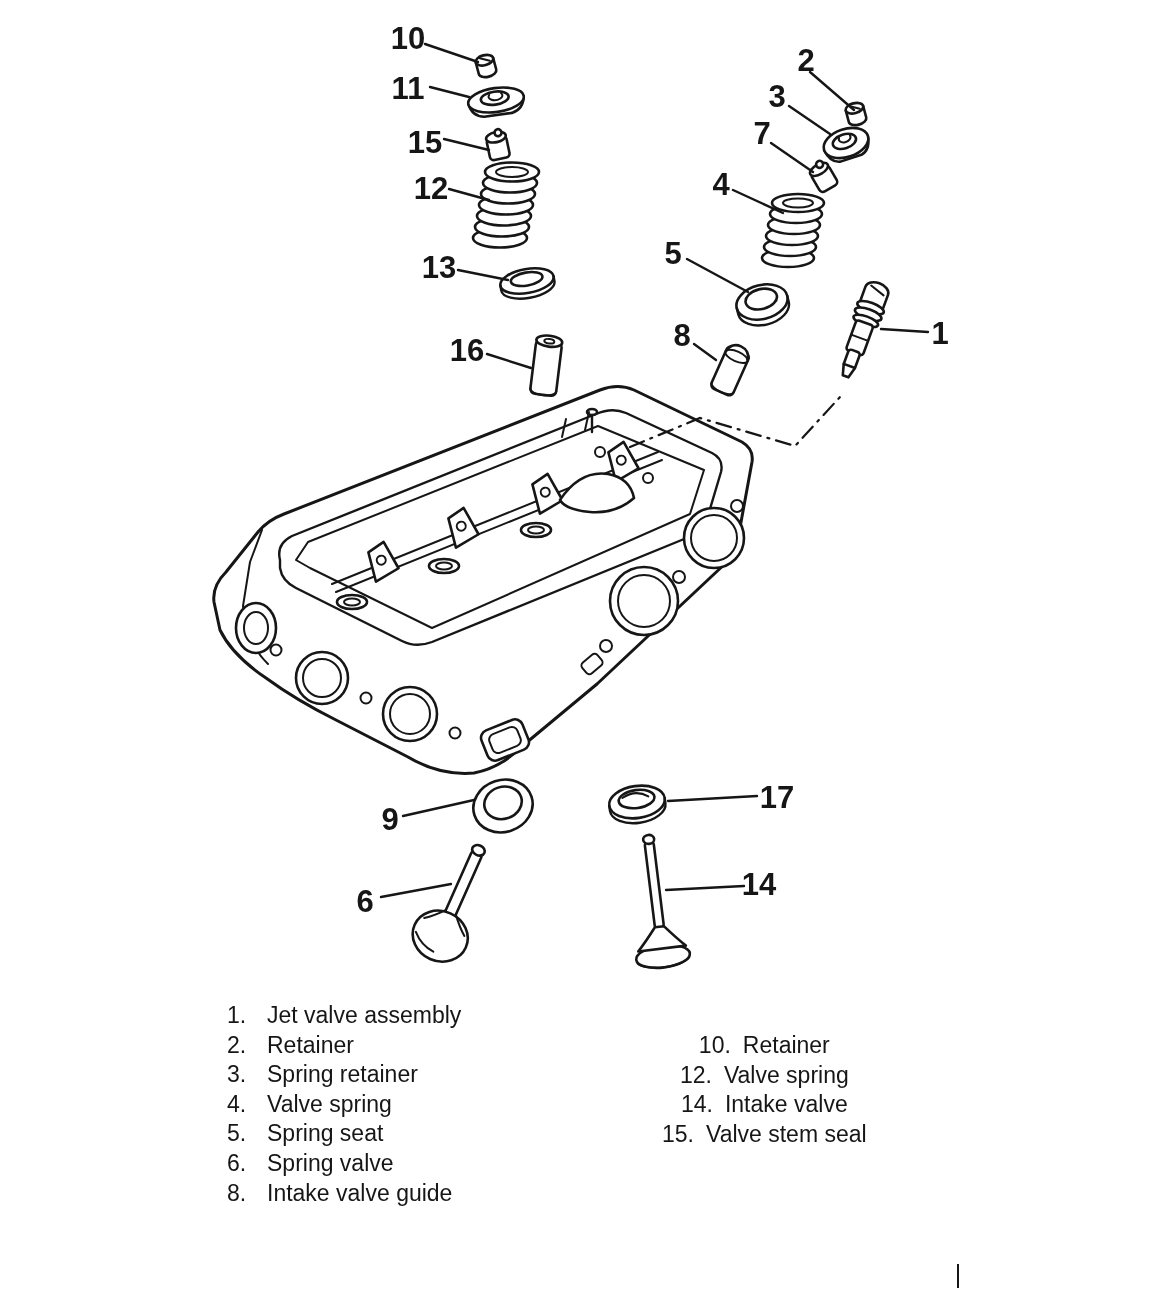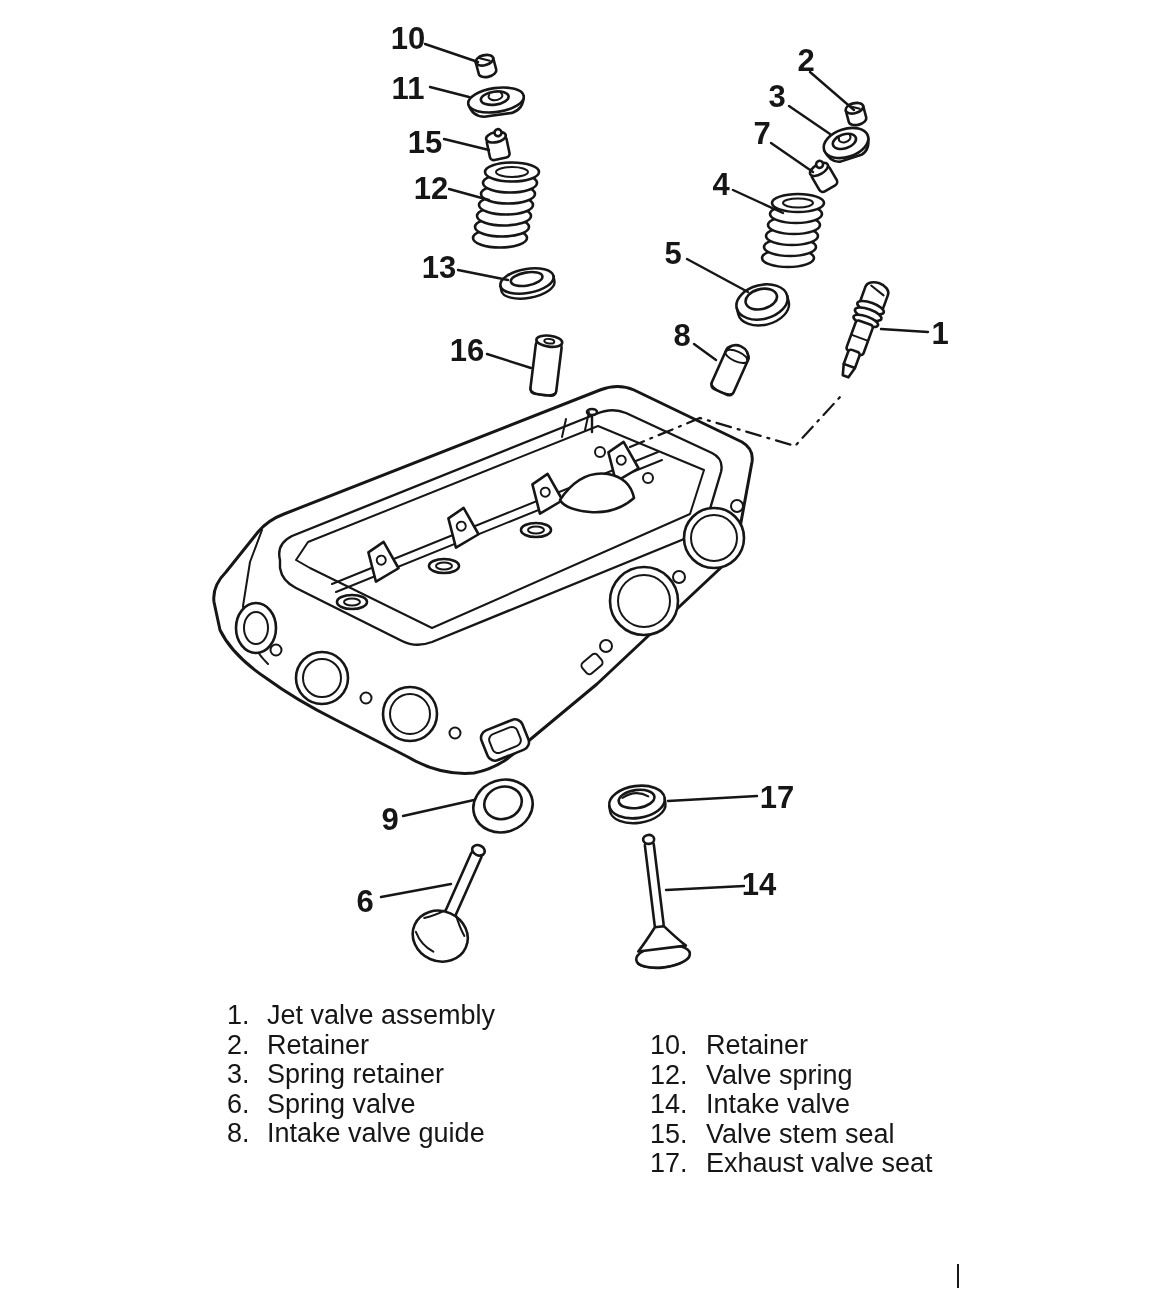--- a/index.html
+++ b/index.html
@@ -11,22 +11,22 @@
   .ln{fill:none;stroke:#161616;stroke-width:2.4;stroke-linecap:round;stroke-linejoin:round;}
   .lt{fill:none;stroke:#161616;stroke-width:2;stroke-linecap:round;stroke-linejoin:round;}
   .fw{fill:#ffffff;stroke:#161616;stroke-width:2.6;stroke-linecap:round;stroke-linejoin:round;}
   .sil{fill:#ffffff;stroke:#161616;stroke-width:3;stroke-linejoin:round;}
   .leader{stroke:#161616;stroke-width:2.4;stroke-linecap:round;}
   .dashdot{fill:none;stroke:#161616;stroke-width:2.2;stroke-dasharray:15 7 2 7;stroke-linecap:round;}
   .callout{font-family:"Liberation Sans",sans-serif;font-size:31px;font-weight:700;fill:#161616;}
   
   .legend-col{position:absolute;}
   .legend-col-left{left:227px;top:1001px;}
-  .legend-col-right{left:650px;top:1031px;}
-  .legend-row{height:29.6px;line-height:29.6px;font-size:27px;white-space:nowrap;}
+  .legend-col-right{left:650px;top:1031px;text-align:center;}
+  .legend-row{height:29.6px;line-height:29.6px;font-size:23px;white-space:nowrap;}
   .lnum{display:inline-block;min-width:40px;}
   .legend-col-right .lnum{min-width:56px;}
   .llabel{display:inline-block;}
 </style>
 </head>
 <body>
 
 <div class="page">
 
 <svg width="1152" height="1000" viewBox="0 0 1152 1000">
@@ -278,29 +278,30 @@
     <text class="callout" x="425" y="142" text-anchor="middle" dominant-baseline="central">15</text>
     <text class="callout" x="467" y="350" text-anchor="middle" dominant-baseline="central">16</text>
     <text class="callout" x="777" y="797" text-anchor="middle" dominant-baseline="central">17</text>
   </g>
 </svg>
 
 <div class="legend-col legend-col-left">
   <div class="legend-row"><span class="lnum">1.</span><span class="llabel">Jet valve assembly</span></div>
   <div class="legend-row"><span class="lnum">2.</span><span class="llabel">Retainer</span></div>
   <div class="legend-row"><span class="lnum">3.</span><span class="llabel">Spring retainer</span></div>
+  <div class="legend-row"><span class="lnum">4.</span><span class="llabel">Valve spring</span></div>
+  <div class="legend-row"><span class="lnum">5.</span><span class="llabel">Spring seat</span></div>
   <div class="legend-row"><span class="lnum">6.</span><span class="llabel">Spring valve</span></div>
   <div class="legend-row"><span class="lnum">8.</span><span class="llabel">Intake valve guide</span></div>
 </div>
 
 <div class="legend-col legend-col-right">
   <div class="legend-row"><span class="lnum">10.</span><span class="llabel">Retainer</span></div>
   <div class="legend-row"><span class="lnum">12.</span><span class="llabel">Valve spring</span></div>
   <div class="legend-row"><span class="lnum">14.</span><span class="llabel">Intake valve</span></div>
   <div class="legend-row"><span class="lnum">15.</span><span class="llabel">Valve stem seal</span></div>
-  <div class="legend-row"><span class="lnum">17.</span><span class="llabel">Exhaust valve seat</span></div>
 </div>
 
 <svg width="10" height="30" style="left:953px;top:1262px;">
   <line x1="5" y1="2" x2="5" y2="26" stroke="#161616" stroke-width="2"></line>
 </svg>
 
 </div>
 
 </body></html>

